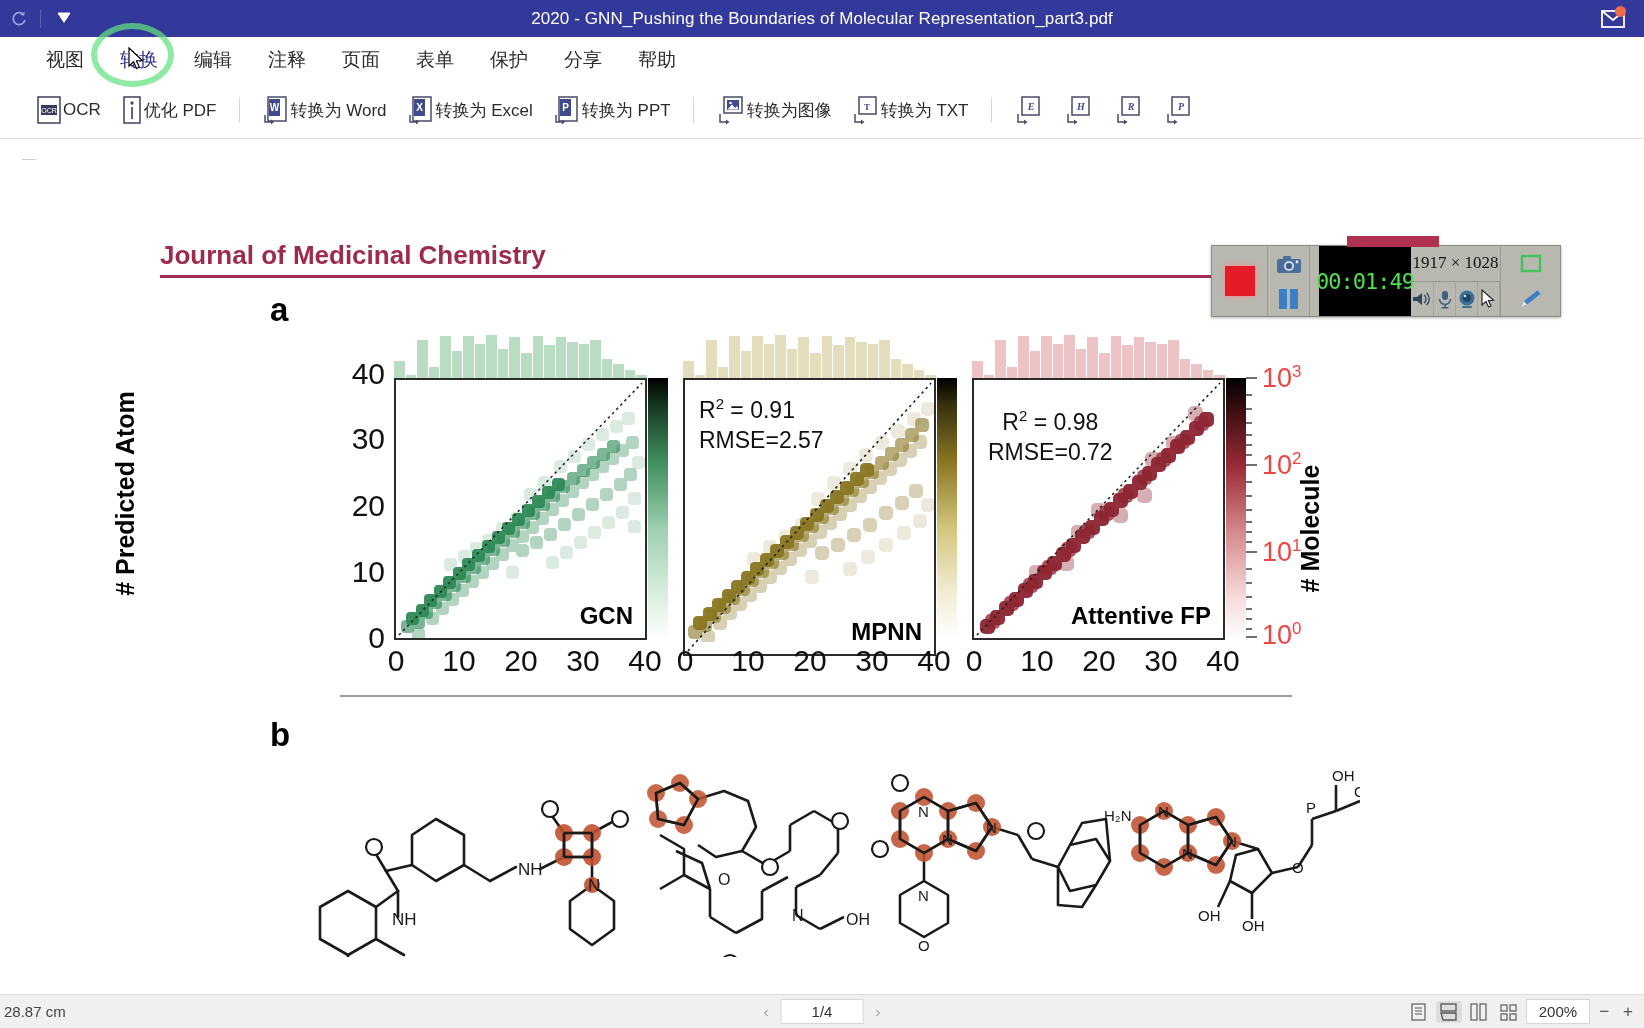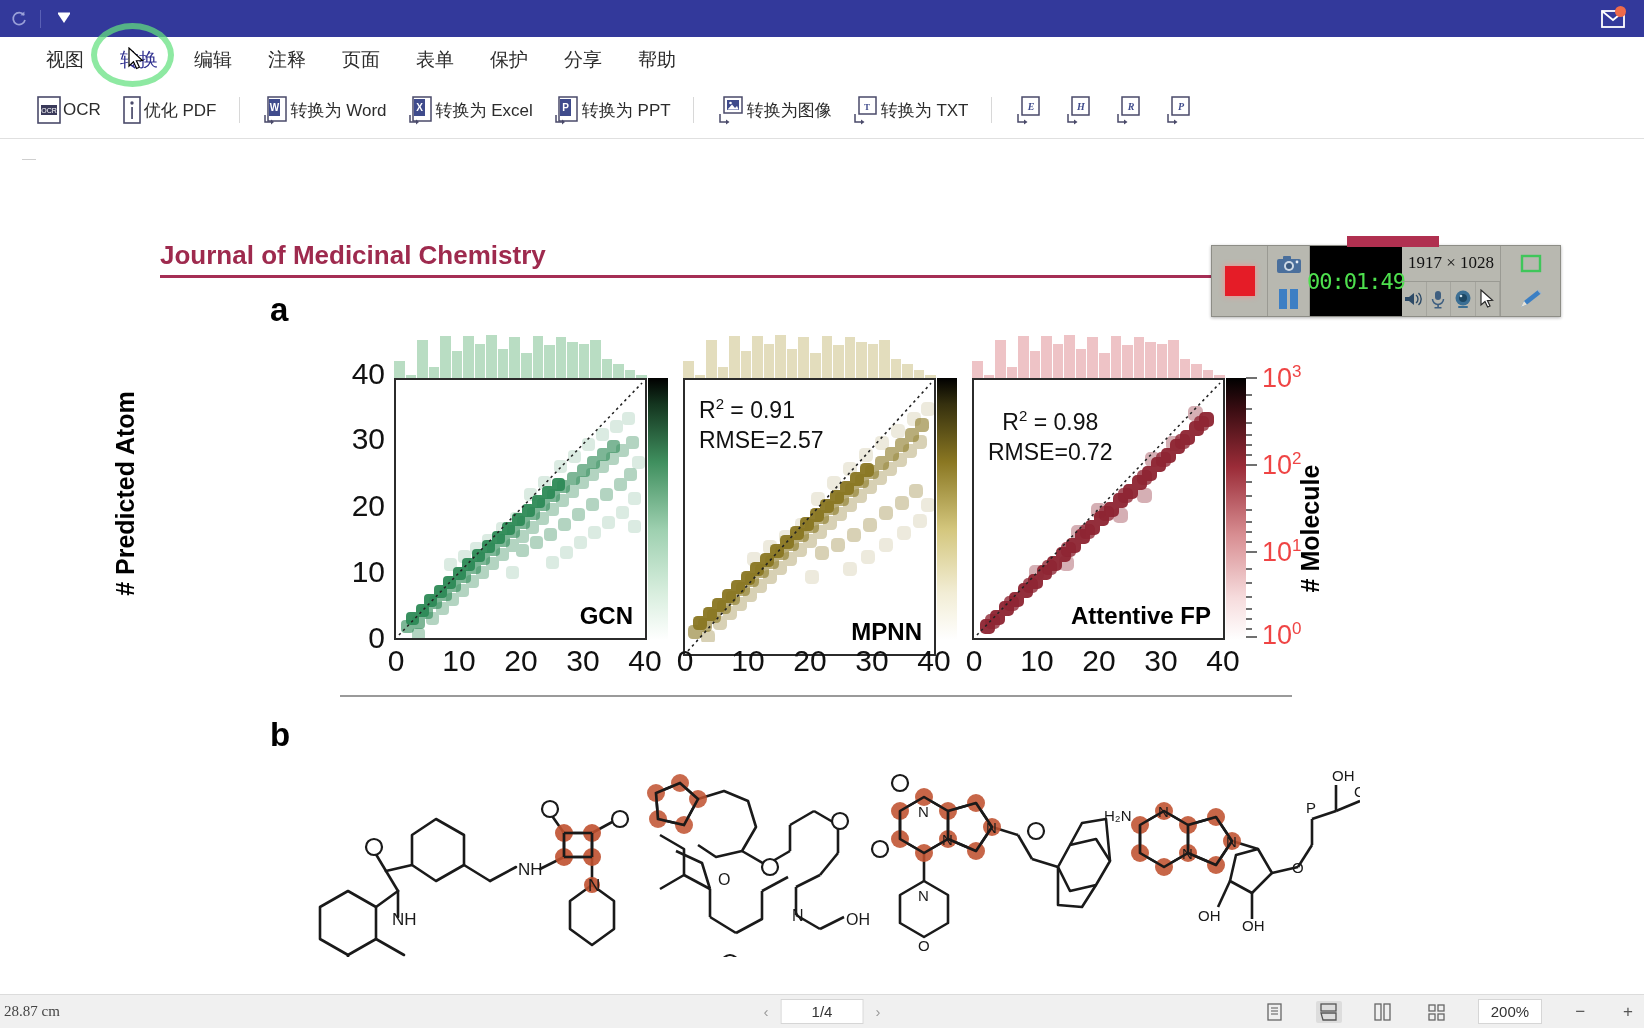--- a/index.html
+++ b/index.html
@@ -239,21 +239,21 @@
   }
   .rec-stop i { width: 30px; height: 30px; background: #e51c27; display:block; box-shadow: 0 0 6px #ff8a8a; }
   .rec-col2 { width: 42px; display: flex; flex-direction: column; border-right: 1px solid #9a9a93; }
   .rec-cam { flex: 1; display: flex; align-items: center; justify-content: center; }
   .rec-pause { flex: 1; display: flex; align-items: center; justify-content: center; gap: 3px; }
   .rec-pause i { width: 8px; height: 20px; background: #3d7fc4; display: block; }
   .rec-timer {
     width: 92px; background: #000;
     display: flex; align-items: center; justify-content: center;
     color: #4ee04e; font-family: "DejaVu Sans Mono", monospace;
-    font-size: 22px; letter-spacing: -1px;
+    font-size: 22px; letter-spacing: -1px; margin-left: 9px;
   }
   .rec-right { flex: 1; display: flex; flex-direction: column; }
   .rec-res {
     flex: 1; display: flex; align-items: center; justify-content: center;
     font-size: 17px; color: #111; font-family: "Liberation Serif", serif;
   }
   .rec-tools { flex: 1; display: flex; border-top: 1px solid #9a9a93; }
   .rec-tools > div {
     flex: 1; display: flex; align-items: center; justify-content: center;
     border-right: 1px solid #a5a59e;
@@ -265,33 +265,33 @@
   .rec-far > div { flex: 1; display: flex; align-items: center; justify-content: center; }
 
   
   .statusbar {
     position: absolute; bottom: 0; left: 0;
     width: 1644px; height: 34px;
     background: #f0f0f0;
     border-top: 1px solid #dcdcdc;
     display: flex; align-items: center;
   }
-  .sb-measure { padding-left: 4px; font-size: 15px; color: #444; font-family: Liberation Serif, serif; }
+  .sb-measure { padding-left: 4px; font-size: 15px; color: #444; }
   .sb-pager {
     position: absolute; left: 50%; transform: translateX(-50%);
     display: flex; align-items: center; gap: 6px;
   }
   .sb-arrow { font-size: 15px; color: #9a9a9a; padding: 0 6px; }
   .sb-pagebox {
     background: #ffffff; border: 1px solid #d6d6d6;
     padding: 3px 30px; font-size: 15px; color: #333;
   }
   .sb-right {
     position: absolute; right: 6px;
-    display: flex; align-items: center; gap: 28px;
+    display: flex; align-items: center; gap: 4px;
   }
   .vmode { display: flex; align-items: center; justify-content: center; width: 26px; height: 22px; }
   .vmode.active { background: #dddddd; border-radius: 2px; }
   .sb-zoombox {
     background: #ffffff; border: 1px solid #d6d6d6;
     padding: 3px 12px; font-size: 15px; color: #333;
   }
   .sb-zbtn { font-size: 17px; color: #555; padding: 0 5px; }
 </style>
 </head>
@@ -306,20 +306,21 @@
       </svg>
     </div>
     <div class="tb-divider"></div>
     <div class="tb-dropdown">
       <svg width="20" height="16" viewBox="0 0 20 16" class="ic">
         <path d="M4 3 H16 L10 12 Z" fill="#ffffff"></path>
         <rect x="4" y="1.5" width="12" height="1.6" fill="#ffffff"></rect>
       </svg>
     </div>
   </div>
+  <div class="tb-title">2020 - GNN_Pushing the Boundaries of Molecular Representation_part3.pdf</div>
   <div class="tb-right">
     <svg width="30" height="24" viewBox="0 0 30 24" class="ic">
       <rect x="3" y="4" width="22" height="16" fill="none" stroke="#ffffff" stroke-width="1.8"></rect>
       <path d="M3 4 L14 13 L25 4" fill="none" stroke="#ffffff" stroke-width="1.8"></path>
     </svg>
     <div class="env-badge"></div>
   </div>
 </div>
 
 <div class="menubar">

